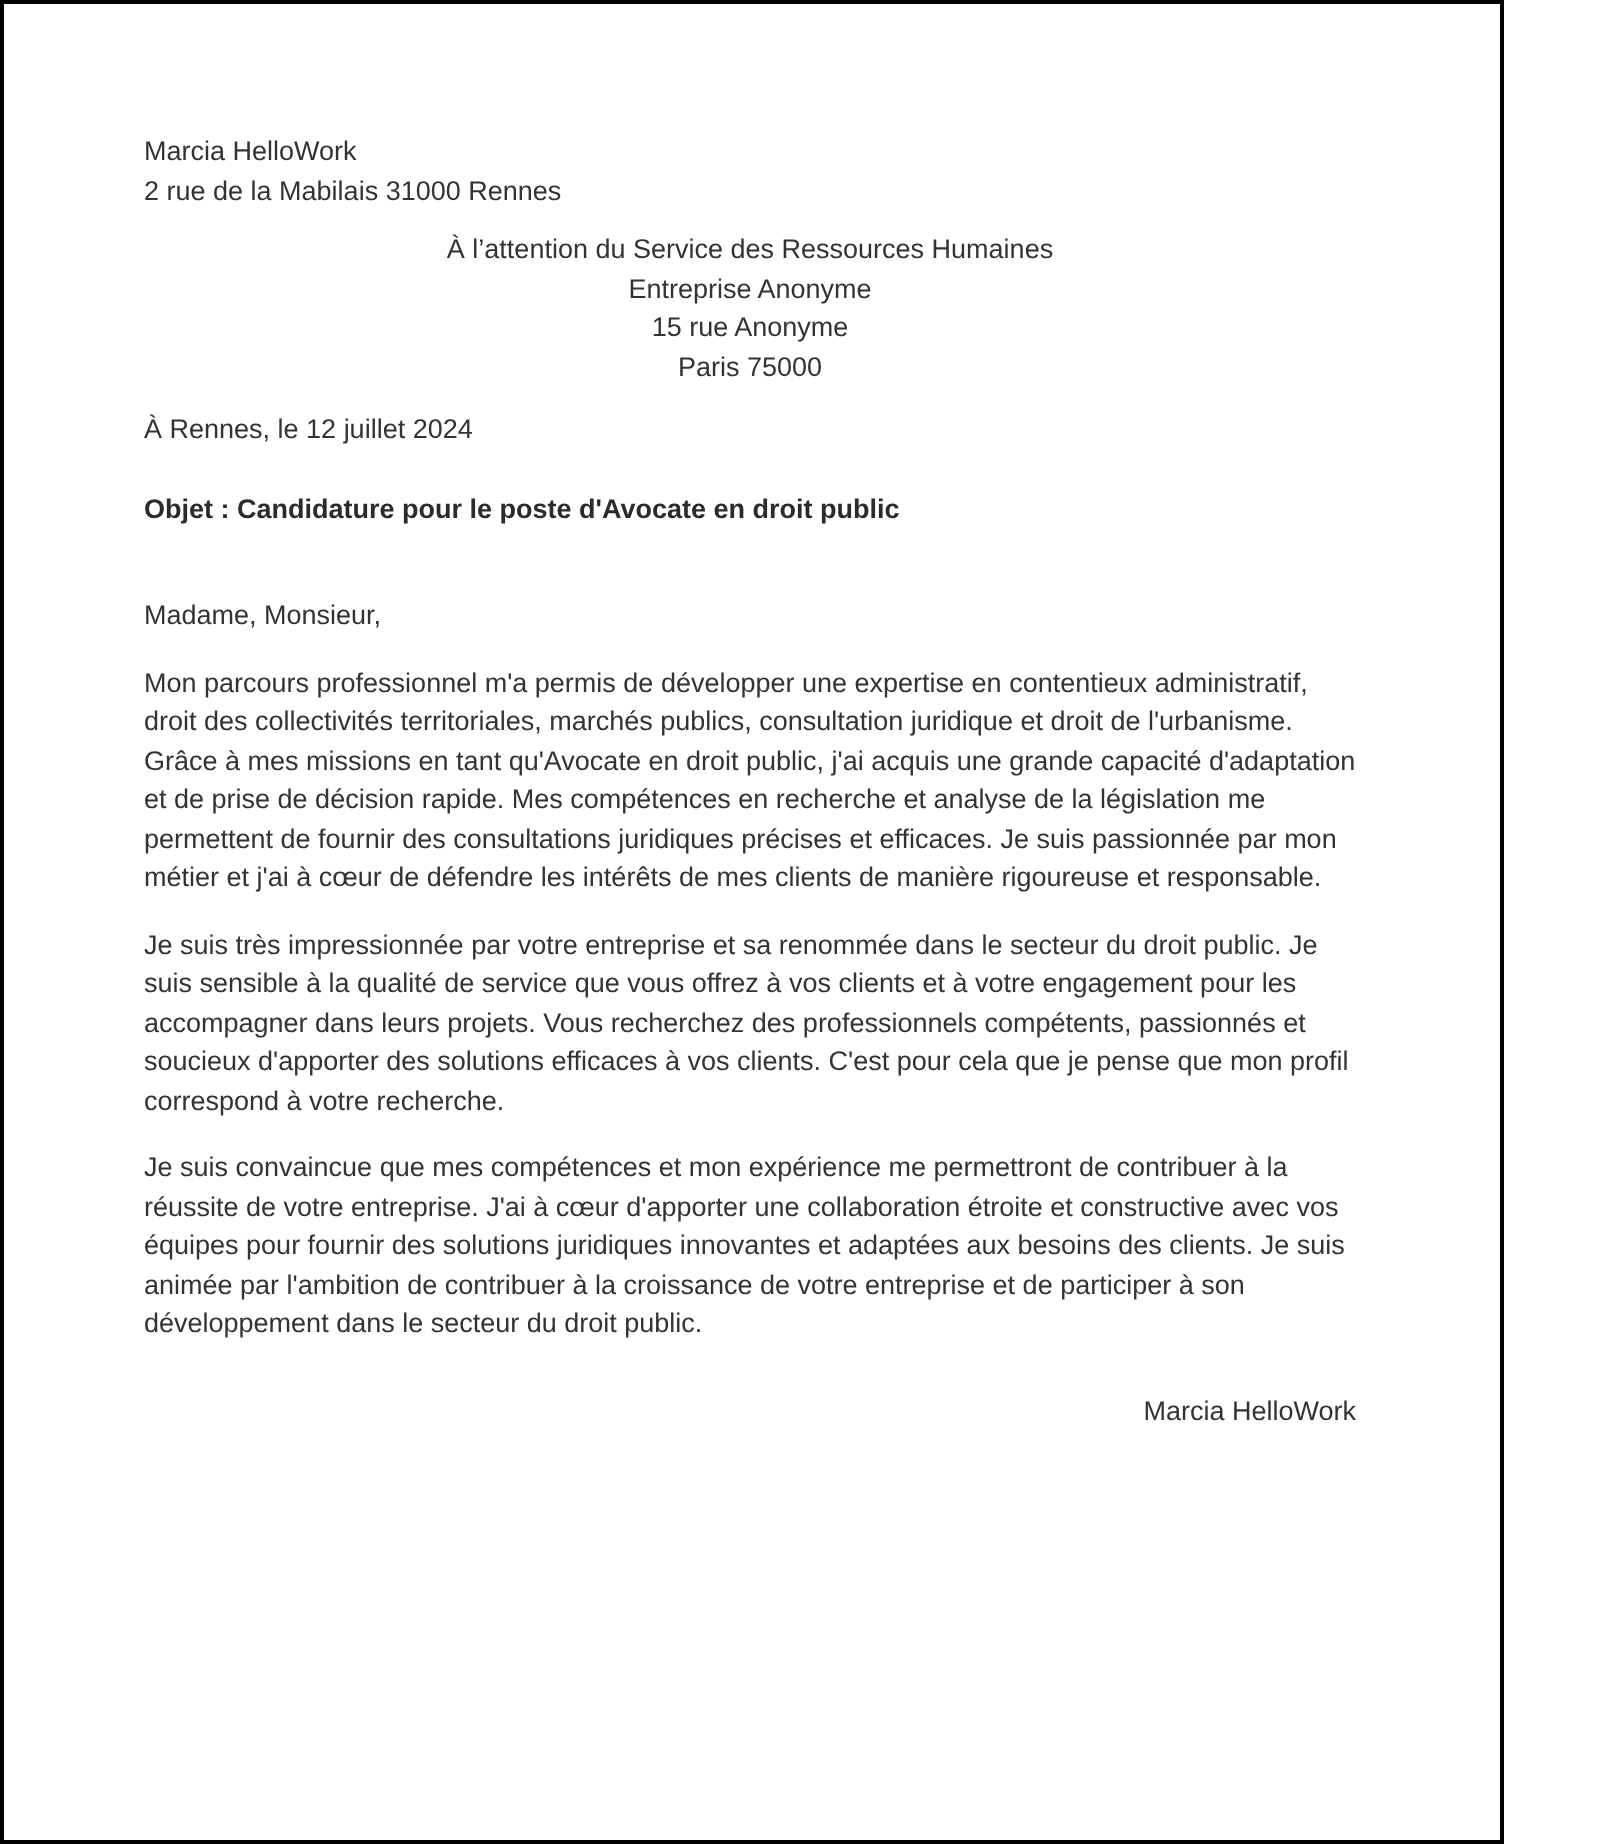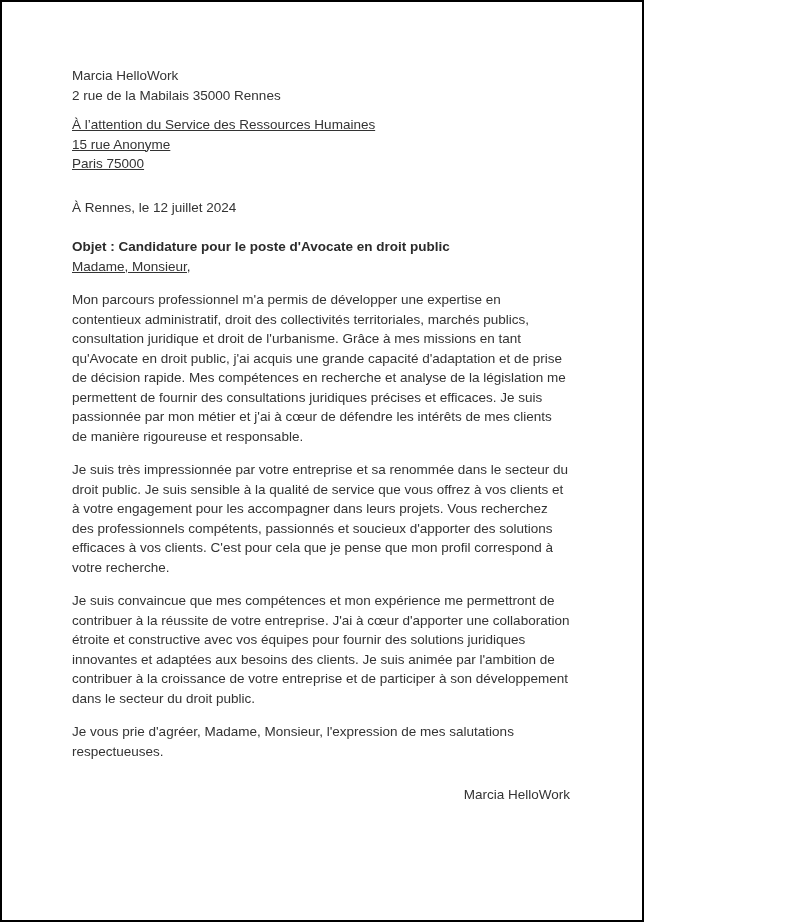--- a/index.html
+++ b/index.html
@@ -2,81 +2,80 @@
 <html style="--page-bg: #ffffff; --border-color: #000000; --text-color: #333333; --bold-color: #2b2b2b;"><head>
 <meta charset="utf-8">
 <style>
   html, body {
     margin: 0;
     padding: 0;
     background: #ffffff;
   }
   .page {
     box-sizing: border-box;
-    width: 644px;
+    width: 752px;
     height: 922px;
     border: 2px solid var(--border-color, #000);
     background: var(--page-bg, #fff);
     color: var(--text-color, #333);
     font-family: "Liberation Sans", sans-serif;
     font-size: 13.5px;
     line-height: 19.5px;
     padding: 64px 72px 0 70px;
     overflow: hidden;
   }
   .sender div,
   .recipient div {
     line-height: 19.5px;
   }
   .recipient {
-    text-align: left;
+    text-align: center;
     margin-top: 10px;
-    text-decoration: underline;
   }
   .date-line {
-    margin-top: 24px;
+    margin-top: 12px;
   }
   .subject-line {
     margin-top: 20px;
     font-weight: bold;
     color: var(--bold-color, #2b2b2b);
   }
   .salutation {
-    text-decoration: underline;
+    margin-top: 34px;
   }
   p.para {
     margin: 14px 0 0 0;
   }
   .signature {
     margin-top: 24px;
     text-align: right;
   }
 </style>
 </head>
 <body>
 
 <div class="page">
 
   <div class="sender">
     <div>Marcia HelloWork</div>
-    <div>2 rue de la Mabilais 35000 Rennes</div>
+    <div>2 rue de la Mabilais 31000 Rennes</div>
   </div>
 
   <div class="recipient">
     <div>À l’attention du Service des Ressources Humaines</div>
+    <div>Entreprise Anonyme</div>
     <div>15 rue Anonyme</div>
     <div>Paris 75000</div>
   </div>
 
   <div class="date-line">À Rennes, le 12 juillet 2024</div>
 
   <div class="subject-line">Objet : Candidature pour le poste d'Avocate en droit public</div>
 
   <div class="salutation">Madame, Monsieur,</div>
 
   <p class="para">Mon parcours professionnel m'a permis de développer une expertise en contentieux administratif, droit des collectivités territoriales, marchés publics, consultation juridique et droit de l'urbanisme. Grâce à mes missions en tant qu'Avocate en droit public, j'ai acquis une grande capacité d'adaptation et de prise de décision rapide. Mes compétences en recherche et analyse de la législation me permettent de fournir des consultations juridiques précises et efficaces. Je suis passionnée par mon métier et j'ai à cœur de défendre les intérêts de mes clients de manière rigoureuse et responsable.</p>
   <p class="para">Je suis très impressionnée par votre entreprise et sa renommée dans le secteur du droit public. Je suis sensible à la qualité de service que vous offrez à vos clients et à votre engagement pour les accompagner dans leurs projets. Vous recherchez des professionnels compétents, passionnés et soucieux d'apporter des solutions efficaces à vos clients. C'est pour cela que je pense que mon profil correspond à votre recherche.</p>
   <p class="para">Je suis convaincue que mes compétences et mon expérience me permettront de contribuer à la réussite de votre entreprise. J'ai à cœur d'apporter une collaboration étroite et constructive avec vos équipes pour fournir des solutions juridiques innovantes et adaptées aux besoins des clients. Je suis animée par l'ambition de contribuer à la croissance de votre entreprise et de participer à son développement dans le secteur du droit public.</p>
-  <p class="para">Je vous prie d'agréer, Madame, Monsieur, l'expression de mes salutations respectueuses.</p>
 
   <div class="signature">Marcia HelloWork</div>
 
 </div>
 
 </body></html>

